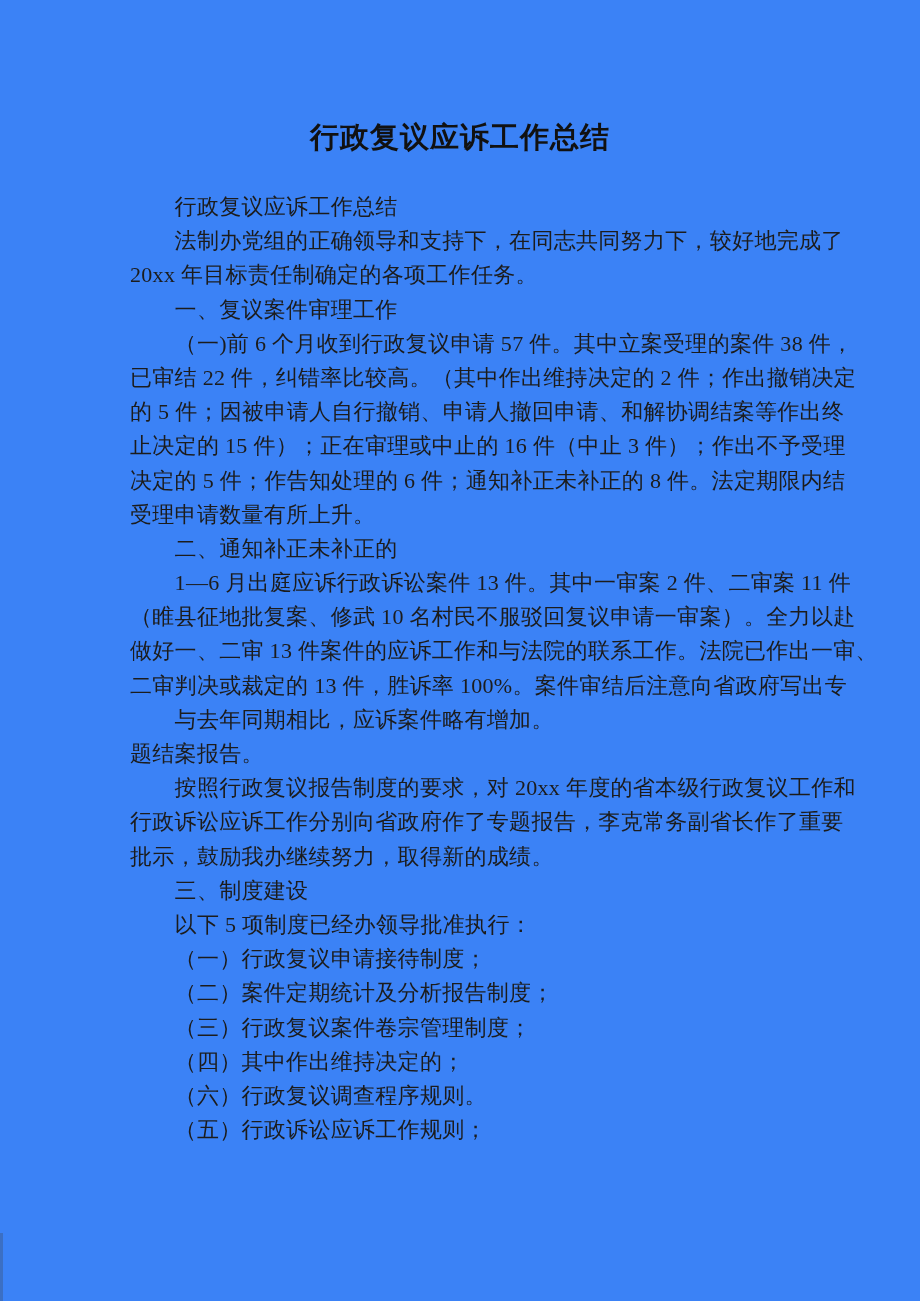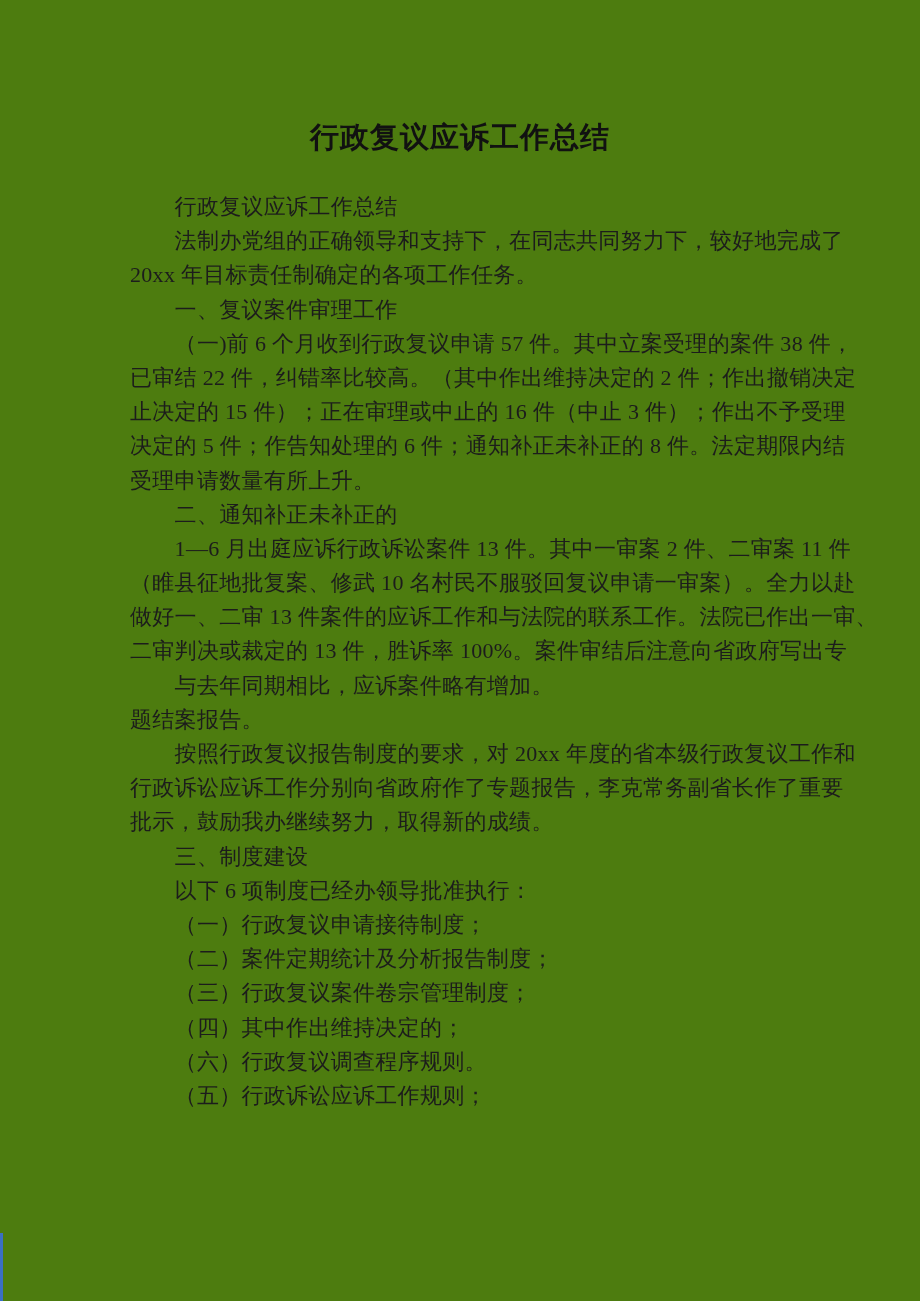--- a/index.html
+++ b/index.html
@@ -4,21 +4,21 @@
 <style>
   html, body {
     margin: 0;
     padding: 0;
     background: #ffffff;
   }
   .page {
     position: relative;
     width: 920px;
     height: 1301px;
-    background: #4d7c0f;
+    background: #3b82f6;
     overflow: hidden;
     color: #1c1c1c;
     font-family: "Liberation Serif", "DejaVu Serif", serif;
   }
   .doc-title {
     position: absolute;
     top: 118px;
     left: 0;
     width: 100%;
     margin: 0;
@@ -57,35 +57,36 @@
 <div class="page">
   <h1 class="doc-title">行政复议应诉工作总结</h1>
 
   <div class="doc-body" id="body-lines">
       <div class="line">　　行政复议应诉工作总结</div>
       <div class="line">　　法制办党组的正确领导和支持下，在同志共同努力下，较好地完成了</div>
       <div class="line">20xx 年目标责任制确定的各项工作任务。</div>
       <div class="line">　　一、复议案件审理工作</div>
       <div class="line">　　（一)前 6 个月收到行政复议申请 57 件。其中立案受理的案件 38 件，</div>
       <div class="line">已审结 22 件，纠错率比较高。（其中作出维持决定的 2 件；作出撤销决定</div>
+      <div class="line">的 5 件；因被申请人自行撤销、申请人撤回申请、和解协调结案等作出终</div>
       <div class="line">止决定的 15 件）；正在审理或中止的 16 件（中止 3 件）；作出不予受理</div>
       <div class="line">决定的 5 件；作告知处理的 6 件；通知补正未补正的 8 件。法定期限内结</div>
       <div class="line">受理申请数量有所上升。</div>
       <div class="line">　　二、通知补正未补正的</div>
       <div class="line">　　1—6 月出庭应诉行政诉讼案件 13 件。其中一审案 2 件、二审案 11 件</div>
       <div class="line">（睢县征地批复案、修武 10 名村民不服驳回复议申请一审案）。全力以赴</div>
       <div class="line">做好一、二审 13 件案件的应诉工作和与法院的联系工作。法院已作出一审、</div>
       <div class="line">二审判决或裁定的 13 件，胜诉率 100%。案件审结后注意向省政府写出专</div>
       <div class="line">　　与去年同期相比，应诉案件略有增加。</div>
       <div class="line">题结案报告。</div>
       <div class="line">　　按照行政复议报告制度的要求，对 20xx 年度的省本级行政复议工作和</div>
       <div class="line">行政诉讼应诉工作分别向省政府作了专题报告，李克常务副省长作了重要</div>
       <div class="line">批示，鼓励我办继续努力，取得新的成绩。</div>
       <div class="line">　　三、制度建设</div>
-      <div class="line">　　以下 6 项制度已经办领导批准执行：</div>
+      <div class="line">　　以下 5 项制度已经办领导批准执行：</div>
       <div class="line">　　（一）行政复议申请接待制度；</div>
       <div class="line">　　（二）案件定期统计及分析报告制度；</div>
       <div class="line">　　（三）行政复议案件卷宗管理制度；</div>
       <div class="line">　　（四）其中作出维持决定的；</div>
       <div class="line">　　（六）行政复议调查程序规则。</div>
       <div class="line">　　（五）行政诉讼应诉工作规则；</div>
     </div>
 
   <div class="edge-mark" id="edge-mark" style="background: rgb(59, 111, 196);"></div>
 </div>

